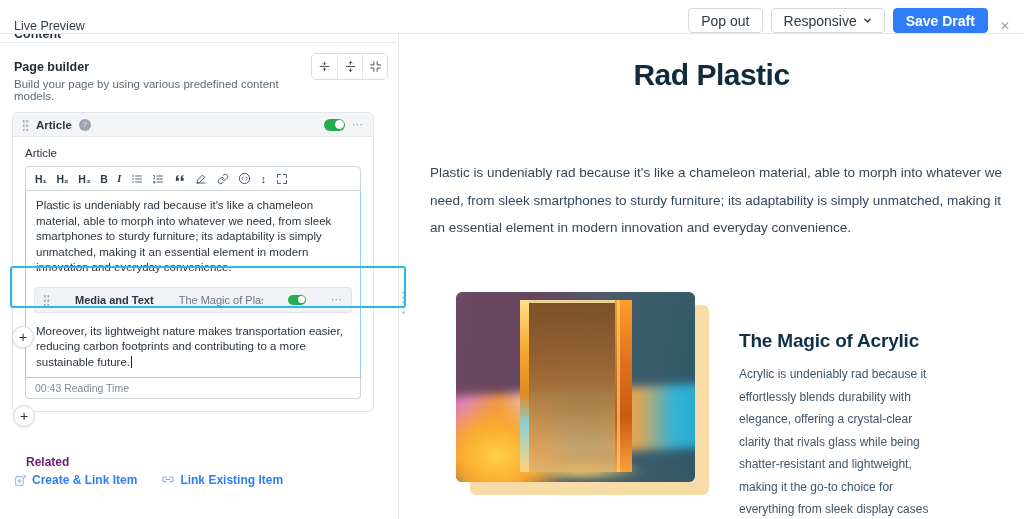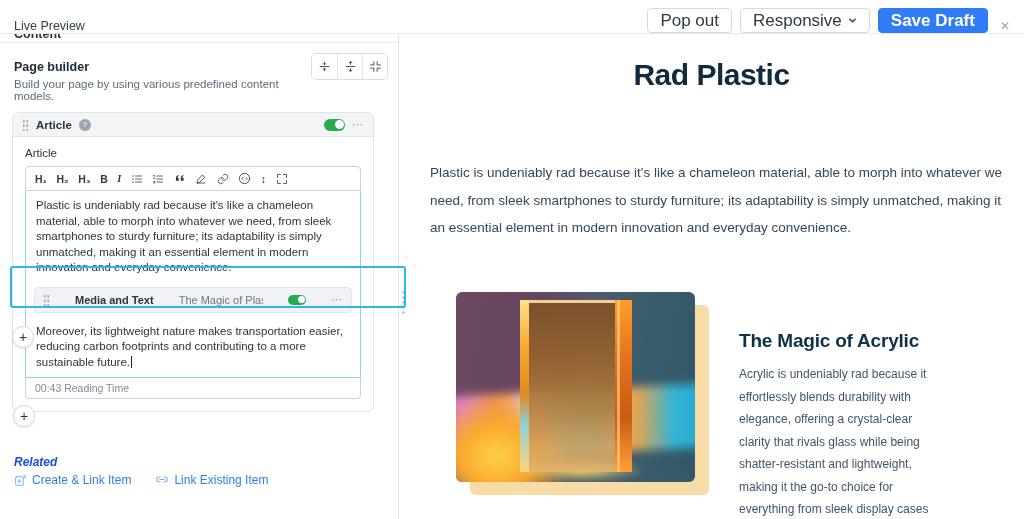--- a/index.html
+++ b/index.html
@@ -12,21 +12,21 @@
   
   .topbar {
     position:absolute; top:0; left:0; width:1024px; height:34px;
     background:#fff; border-bottom:1px solid #e6eaee;
     display:flex; align-items:flex-end; padding:0 14px; z-index:20;
   }
   .topbar-title { font-size:12.5px; color:#33414d; }
   .topbar-spacer { flex:1; }
   .tb-btn {
     height:25px; border:1px solid #d4dae1; border-radius:4px; background:#fff;
-    font-size:17px; color:#2c3a46; padding:0 12px; display:flex; align-items:center;
+    font-size:14px; color:#2c3a46; padding:0 12px; display:flex; align-items:center;
     margin-left:8px; cursor:pointer; gap:6px;
   }
   .tb-btn svg { display:block; }
   .tb-btn.primary { background:#2f7cf6; border-color:#2f7cf6; color:#fff; font-weight:bold; }
   .tb-close { margin-left:12px; color:#97a2ad; font-size:12px; cursor:pointer; }
 
   
   .left-panel {
     position:absolute; top:34px; left:0; width:399px; height:485px;
     background:#fff; border-right:1px solid #e4e8ec;
@@ -104,23 +104,23 @@
     cursor:pointer; z-index:8;
   }
   .plus-inline { left:12px; top:292px; }     
   .plus-below  { left:13px; top:371px; }
 
   .selection-overlay {
     position:absolute; left:10px; top:266px; width:396px; height:42px;
     border:2px solid #2cb9e8; border-radius:3px; z-index:6; pointer-events:none;
   }
 
-  .related-title { position:absolute; left:14px; top:421px; font-size:12px; font-weight:bold; color:#1d4ed8;font-style:italic; }
+  .related-title { position:absolute; left:26px; top:421px; font-size:12px; font-weight:bold; color:#701a75; }
   .related-links { position:absolute; left:14px; top:439px; display:flex; gap:24px; align-items:center; }
-  .rlink { display:flex; align-items:center; gap:5px; color:#2d7ff2; font-size:12px; cursor:pointer; }
+  .rlink { display:flex; align-items:center; gap:5px; color:#2d7ff2; font-size:12px; cursor:pointer;font-weight:bold; }
   .rlink svg { display:block; }
 
   
   .resize-handle { position:absolute; left:2px; top:238px; width:5px; height:26px;
     background-image:radial-gradient(circle,#b9c2cb 1px,transparent 1.2px);
     background-size:5px 5px; cursor:col-resize; }
 
   .pv-title {
     position:absolute; top:6px; left:0; width:100%; text-align:center;
     font-size:30px; font-weight:800; letter-spacing:-0.5px; color:#112b3c;

